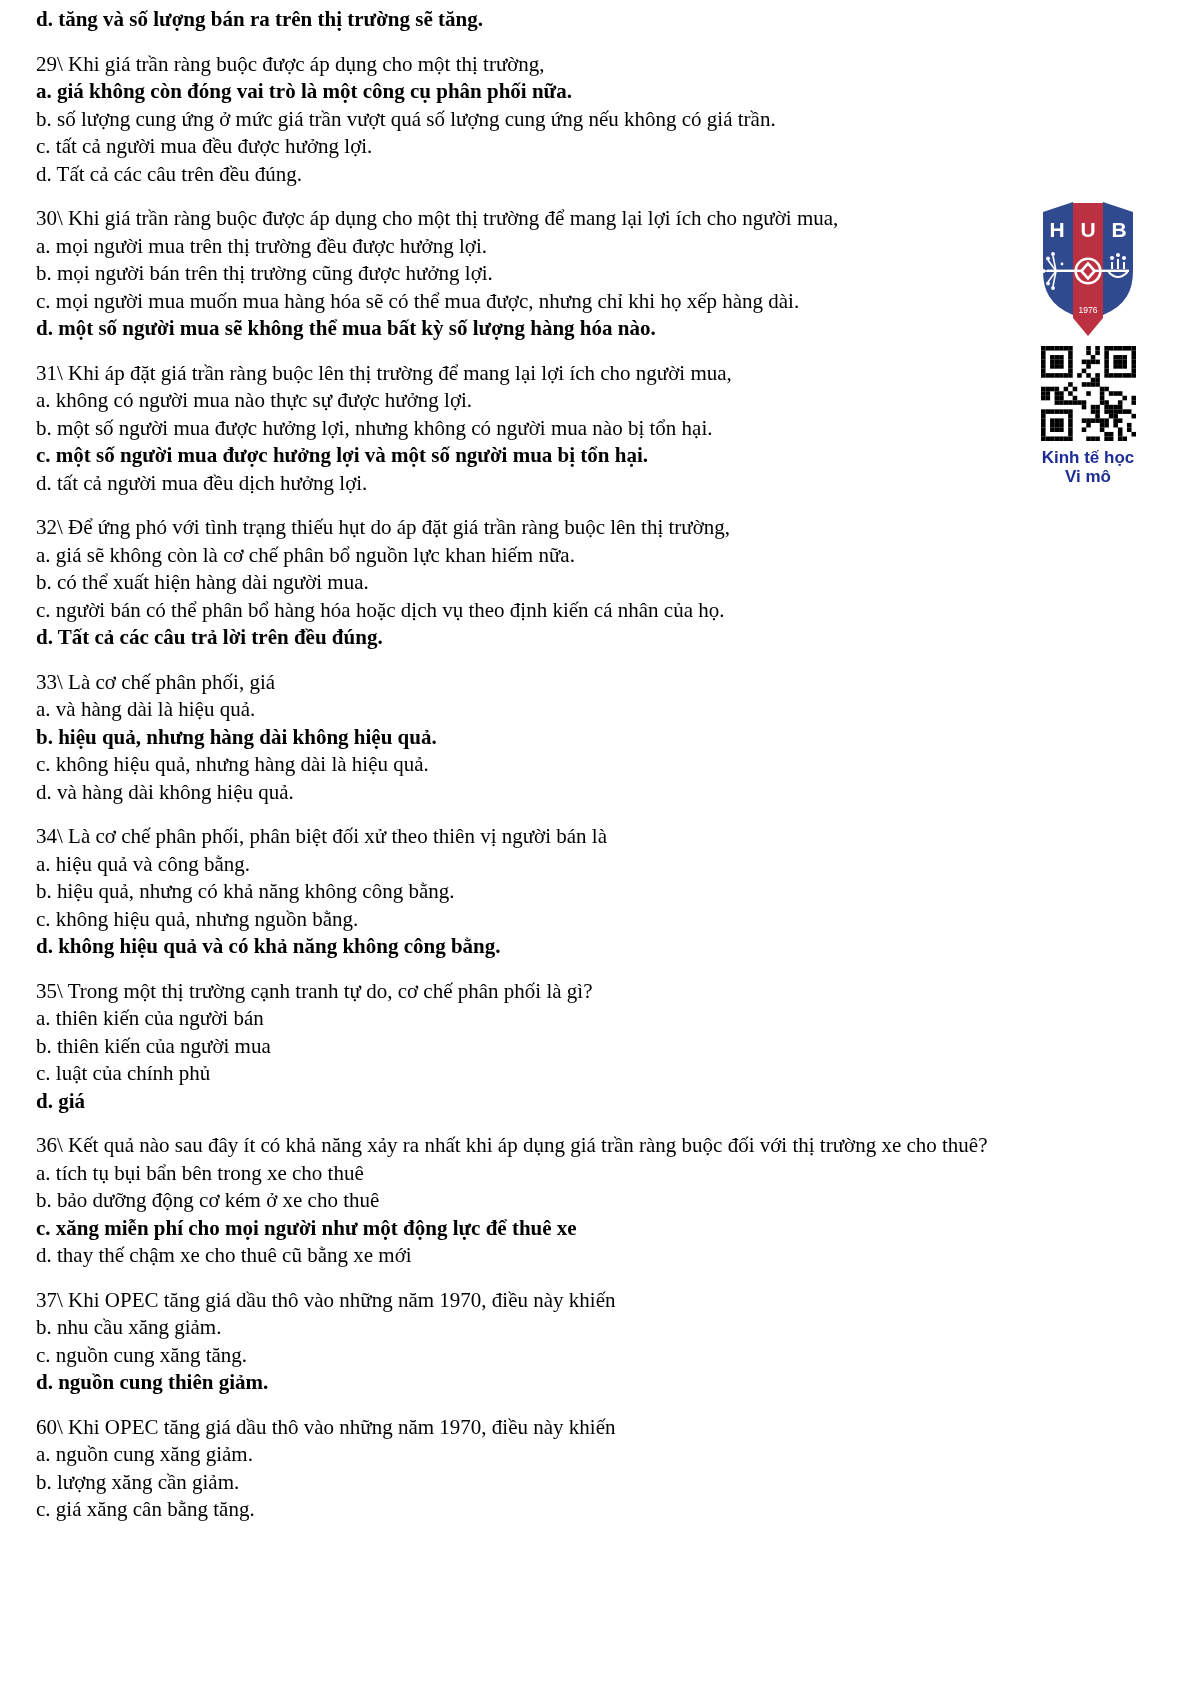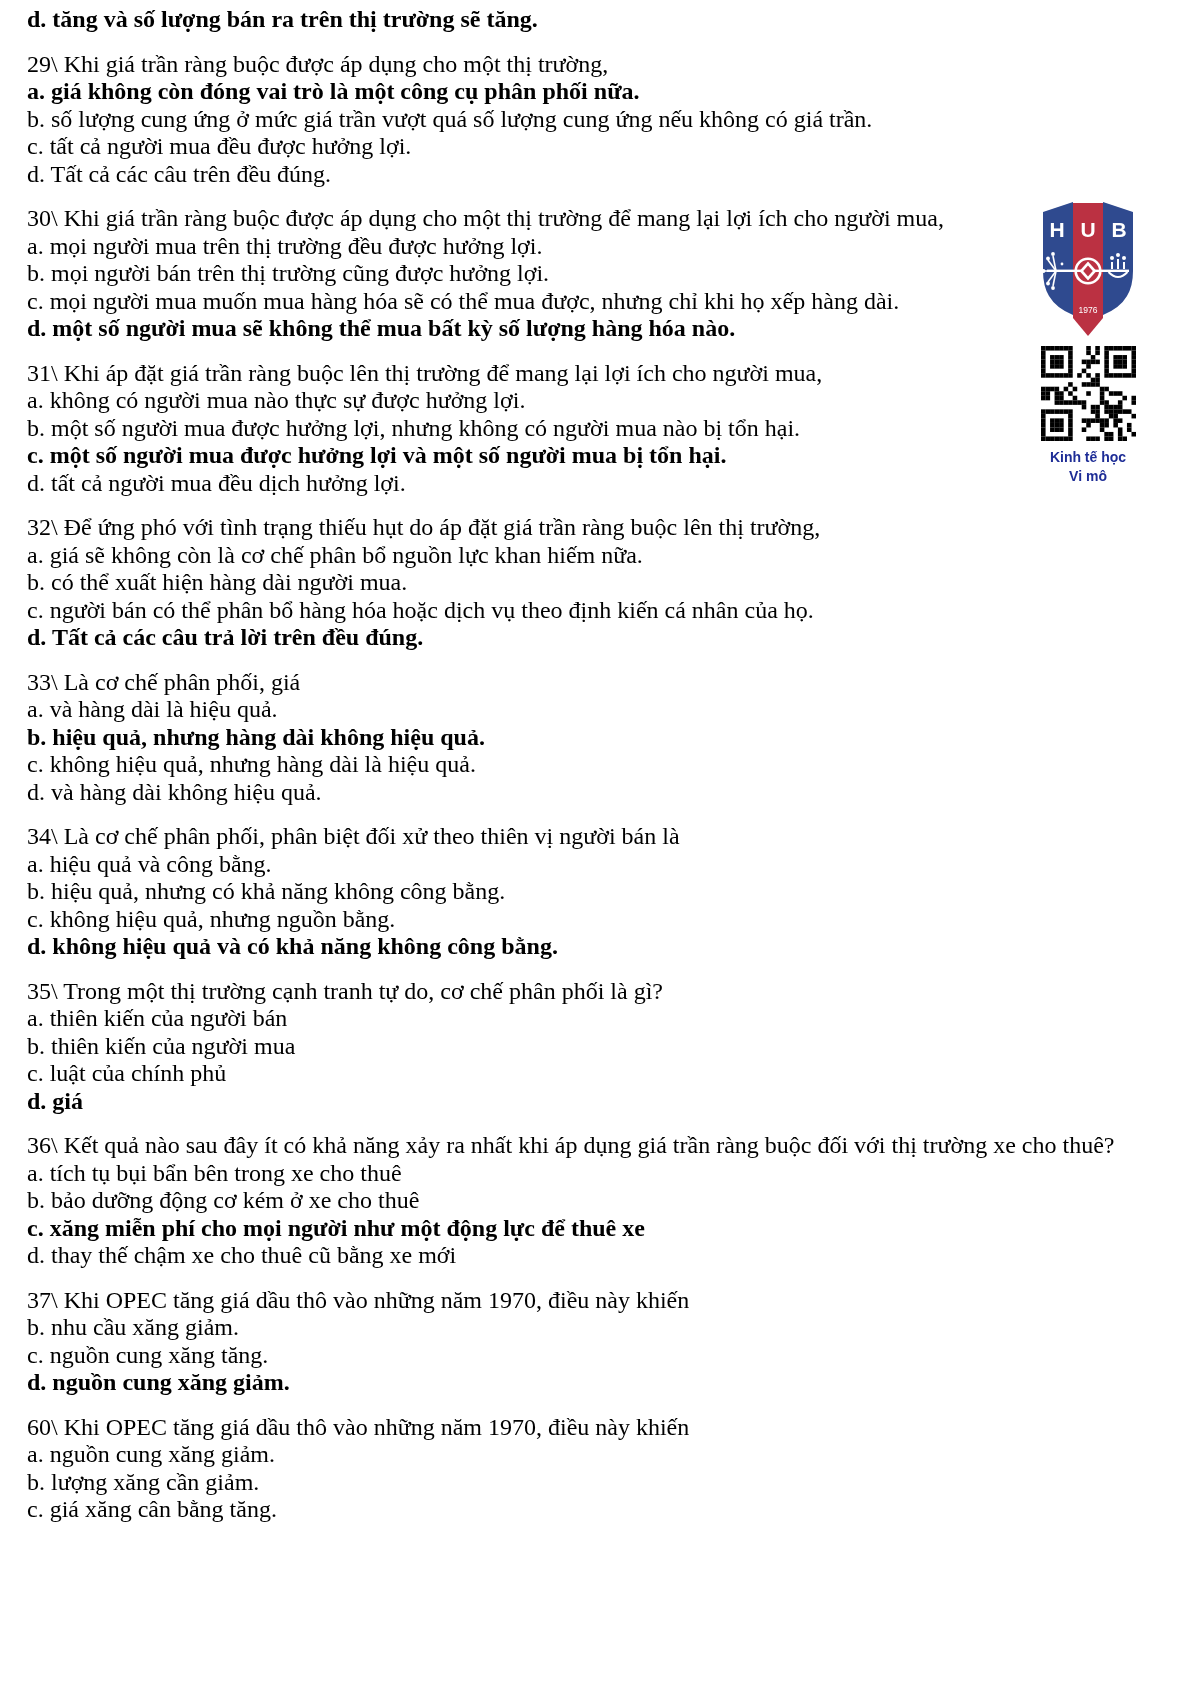--- a/index.html
+++ b/index.html
@@ -1,34 +1,34 @@
 <!DOCTYPE html>
 <html style="--brand-blue: #2f4a8f; --brand-red: #bb3142; --caption-color: #1e2d96;"><head>
 <meta charset="utf-8">
 <style>
   html,body{margin:0;padding:0;}
   body{
     width:1190px;height:1684px;background:#ffffff;position:relative;
     font-family:"Liberation Serif", serif;color:#000;overflow:hidden;
   }
   .doc{
-    position:absolute;left:27px;top:6px;width:1150px;
-    font-size:24px;line-height:27.5px;
+    position:absolute;left:36px;top:6px;width:1150px;
+    font-size:21px;line-height:27.5px;
   }
   .block{margin-top:17px;}
   .line{white-space:normal;}
   .bold{font-weight:bold;}
   .sidebar{
     position:absolute;left:1038px;top:196px;width:100px;text-align:center;
   }
   .qr-wrap{margin-top:5px;}
   .caption{
     margin-top:7px;
     font-family:"Liberation Sans", sans-serif;
-    font-weight:bold;font-size:14px;line-height:19px;
+    font-weight:bold;font-size:17px;line-height:19px;
     color:var(--caption-color,#1e2d96);
   }
   svg{display:block;margin:0 auto;}
 </style>
 </head>
 <body>
 
 <div class="doc">
   <div class="line bold">d. tăng và số lượng bán ra trên thị trường sẽ tăng.</div>
   <div id="questions">
@@ -85,21 +85,21 @@
         <div class="line">36\ Kết quả nào sau đây ít có khả năng xảy ra nhất khi áp dụng giá trần ràng buộc đối với thị trường xe cho thuê?</div>
         <div class="line">a. tích tụ bụi bẩn bên trong xe cho thuê</div>
         <div class="line">b. bảo dưỡng động cơ kém ở xe cho thuê</div>
         <div class="line bold">c. xăng miễn phí cho mọi người như một động lực để thuê xe</div>
         <div class="line">d. thay thế chậm xe cho thuê cũ bằng xe mới</div>
       </div>
       <div class="block">
         <div class="line">37\ Khi OPEC tăng giá dầu thô vào những năm 1970, điều này khiến</div>
         <div class="line">b. nhu cầu xăng giảm.</div>
         <div class="line">c. nguồn cung xăng tăng.</div>
-        <div class="line bold">d. nguồn cung xăng giảm.</div>
+        <div class="line bold">d. nguồn cung thiên giảm.</div>
       </div>
       <div class="block">
         <div class="line">60\ Khi OPEC tăng giá dầu thô vào những năm 1970, điều này khiến</div>
         <div class="line">a. nguồn cung xăng giảm.</div>
         <div class="line">b. lượng xăng cần giảm.</div>
         <div class="line">c. giá xăng cân bằng tăng.</div>
       </div>
     </div>
 </div>
 

